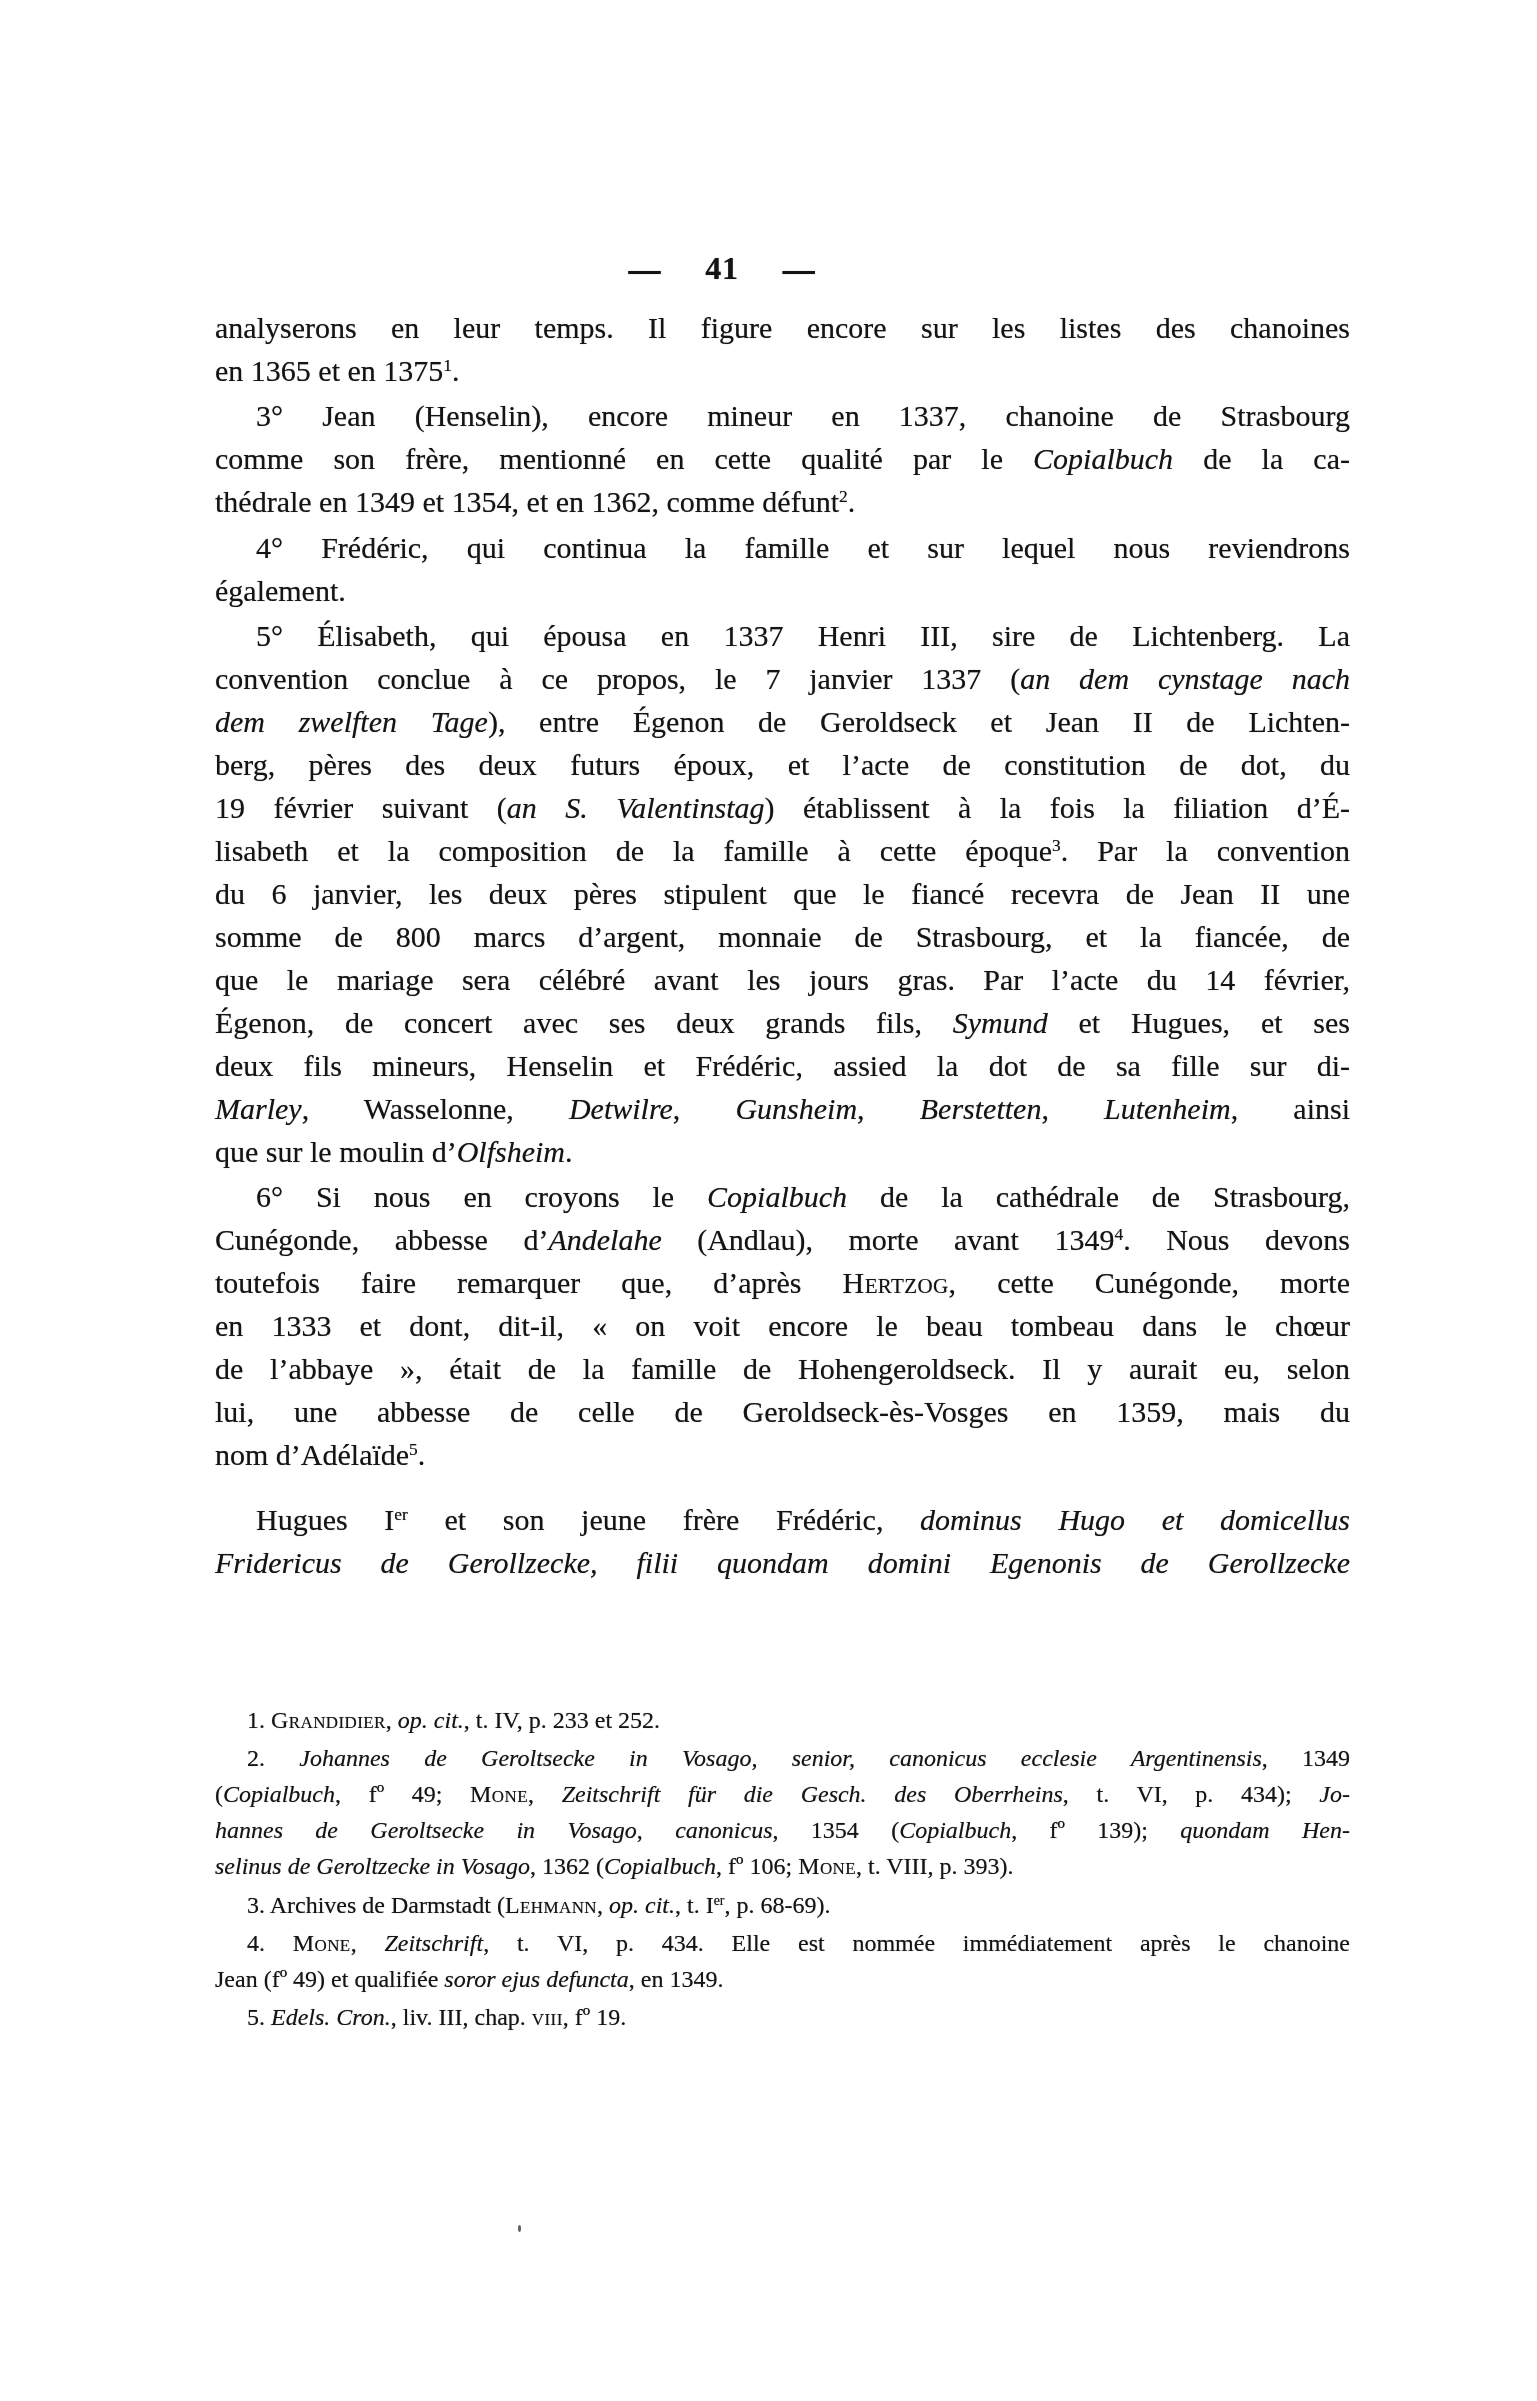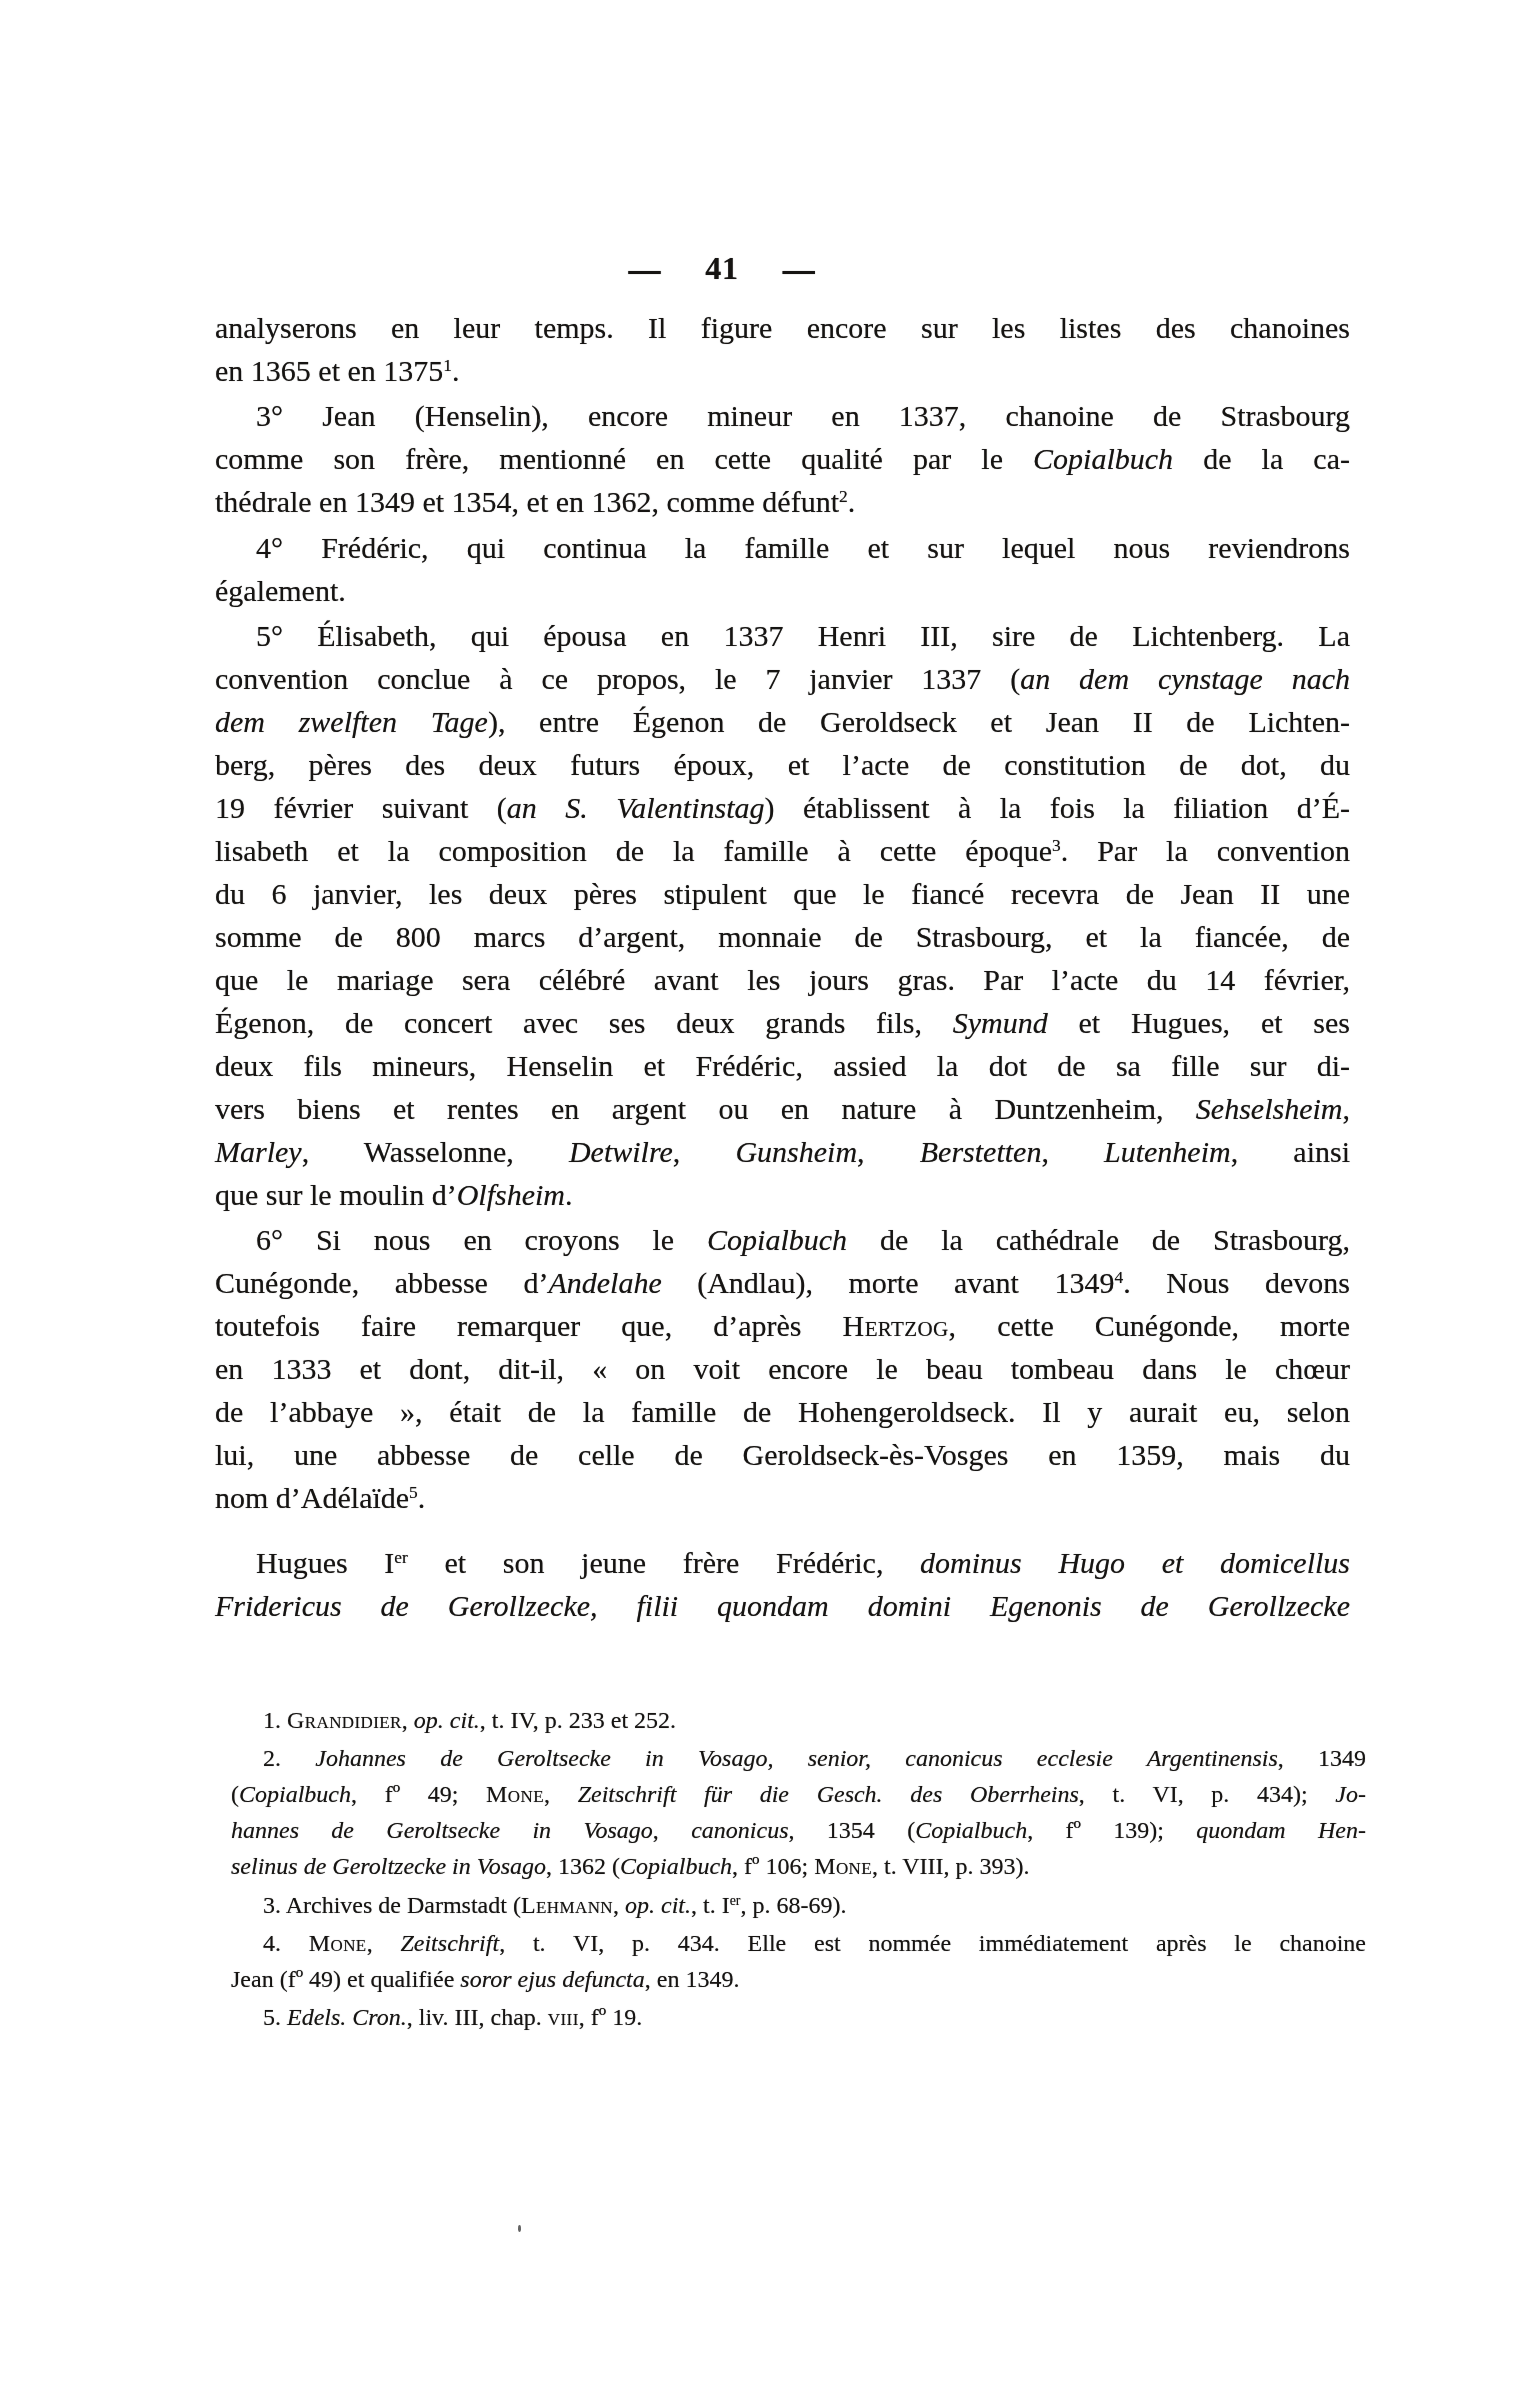--- a/index.html
+++ b/index.html
@@ -22,21 +22,20 @@
   .bodytext{
     position:absolute;top:306px;left:215px;width:1135px;
     font-size:30px;line-height:43px;
     text-shadow:0 0 0.8px rgba(0,0,0,.55);
     font-family:Liberation Serif, serif;
   }
   .footnotes{
     position:absolute;top:1702px;left:215px;width:1135px;
     font-size:24px;line-height:36px;
     text-shadow:0 0 0.8px rgba(0,0,0,.5);
-    margin-left:16px;
   }
   .para + .para{margin-top:2.3px;}
   .para.extra{margin-top:22px;}
   .line{
     text-align:justify;
     text-align-last:justify;
   }
   .line.last{text-align-last:left;}
   .bodytext .line.indent{text-indent:41px;}
   .footnotes .line.indent{text-indent:32px;}
@@ -73,21 +72,20 @@
         <div class="line"><span>convention conclue à ce propos, le 7 janvier 1337 (</span><span class="i">an dem cynstage nach</span></div>
         <div class="line"><span class="i">dem zwelften Tage</span><span>), entre Égenon de Geroldseck et Jean II de Lichten-</span></div>
         <div class="line"><span>berg, pères des deux futurs époux, et l’acte de constitution de dot, du</span></div>
         <div class="line"><span>19 février suivant (</span><span class="i">an S. Valentinstag</span><span>) établissent à la fois la filiation d’É-</span></div>
         <div class="line"><span>lisabeth et la composition de la famille à cette époque</span><span class="sup">3</span><span>. Par la convention</span></div>
         <div class="line"><span>du 6 janvier, les deux pères stipulent que le fiancé recevra de Jean II une</span></div>
         <div class="line"><span>somme de 800 marcs d’argent, monnaie de Strasbourg, et la fiancée, de</span></div>
         <div class="line"><span>que le mariage sera célébré avant les jours gras. Par l’acte du 14 février,</span></div>
         <div class="line"><span>Égenon, de concert avec ses deux grands fils, </span><span class="i">Symund</span><span> et Hugues, et ses</span></div>
         <div class="line"><span>deux fils mineurs, Henselin et Frédéric, assied la dot de sa fille sur di-</span></div>
-        <div class="line"><span>vers biens et rentes en argent ou en nature à Duntzenheim, </span><span class="i">Sehselsheim</span><span>,</span></div>
         <div class="line"><span class="i">Marley</span><span>, Wasselonne, </span><span class="i">Detwilre</span><span>, </span><span class="i">Gunsheim</span><span>, </span><span class="i">Berstetten</span><span>, </span><span class="i">Lutenheim</span><span>, ainsi</span></div>
         <div class="line last"><span>que sur le moulin d’</span><span class="i">Olfsheim</span><span>.</span></div>
       </div>
       <div class="para">
         <div class="line indent"><span>6° Si nous en croyons le </span><span class="i">Copialbuch</span><span> de la cathédrale de Strasbourg,</span></div>
         <div class="line"><span>Cunégonde, abbesse d’</span><span class="i">Andelahe</span><span> (Andlau), morte avant 1349</span><span class="sup">4</span><span>. Nous devons</span></div>
         <div class="line"><span>toutefois faire remarquer que, d’après </span><span class="sc">Hertzog</span><span>, cette Cunégonde, morte</span></div>
         <div class="line"><span>en 1333 et dont, dit-il, « on voit encore le beau tombeau dans le chœur</span></div>
         <div class="line"><span>de l’abbaye », était de la famille de Hohengeroldseck. Il y aurait eu, selon</span></div>
         <div class="line"><span>lui, une abbesse de celle de Geroldseck-ès-Vosges en 1359, mais du</span></div>

